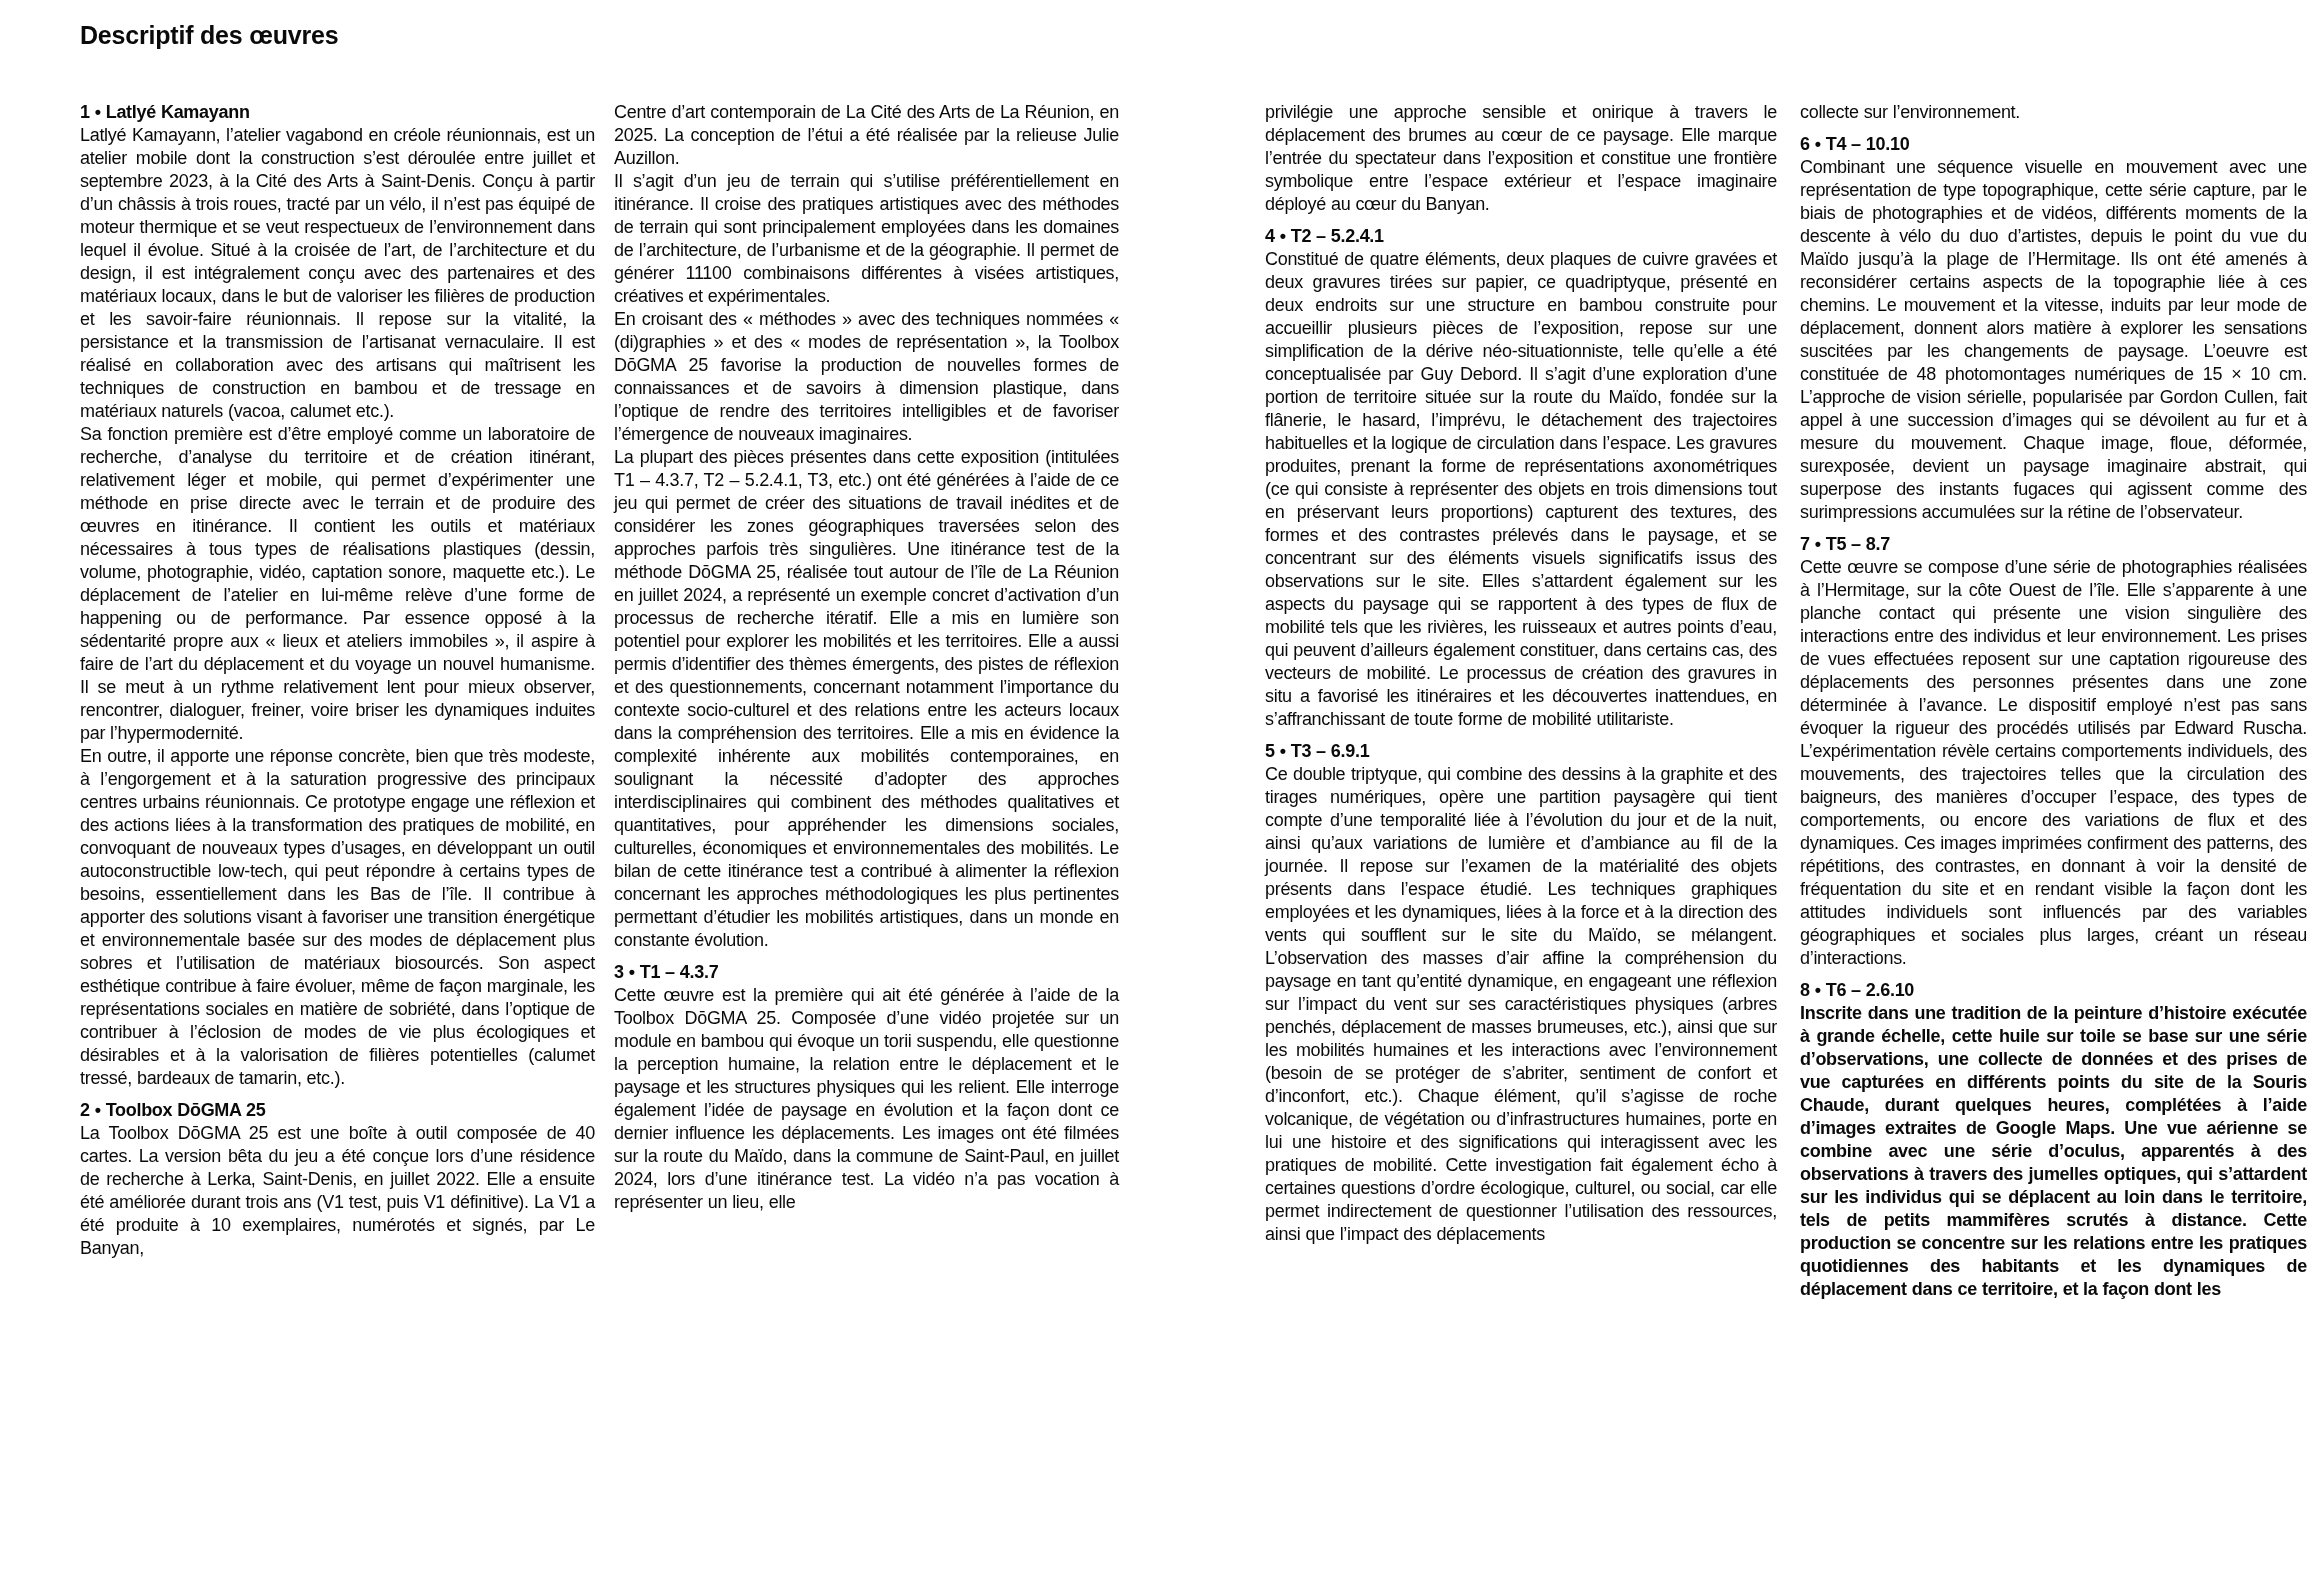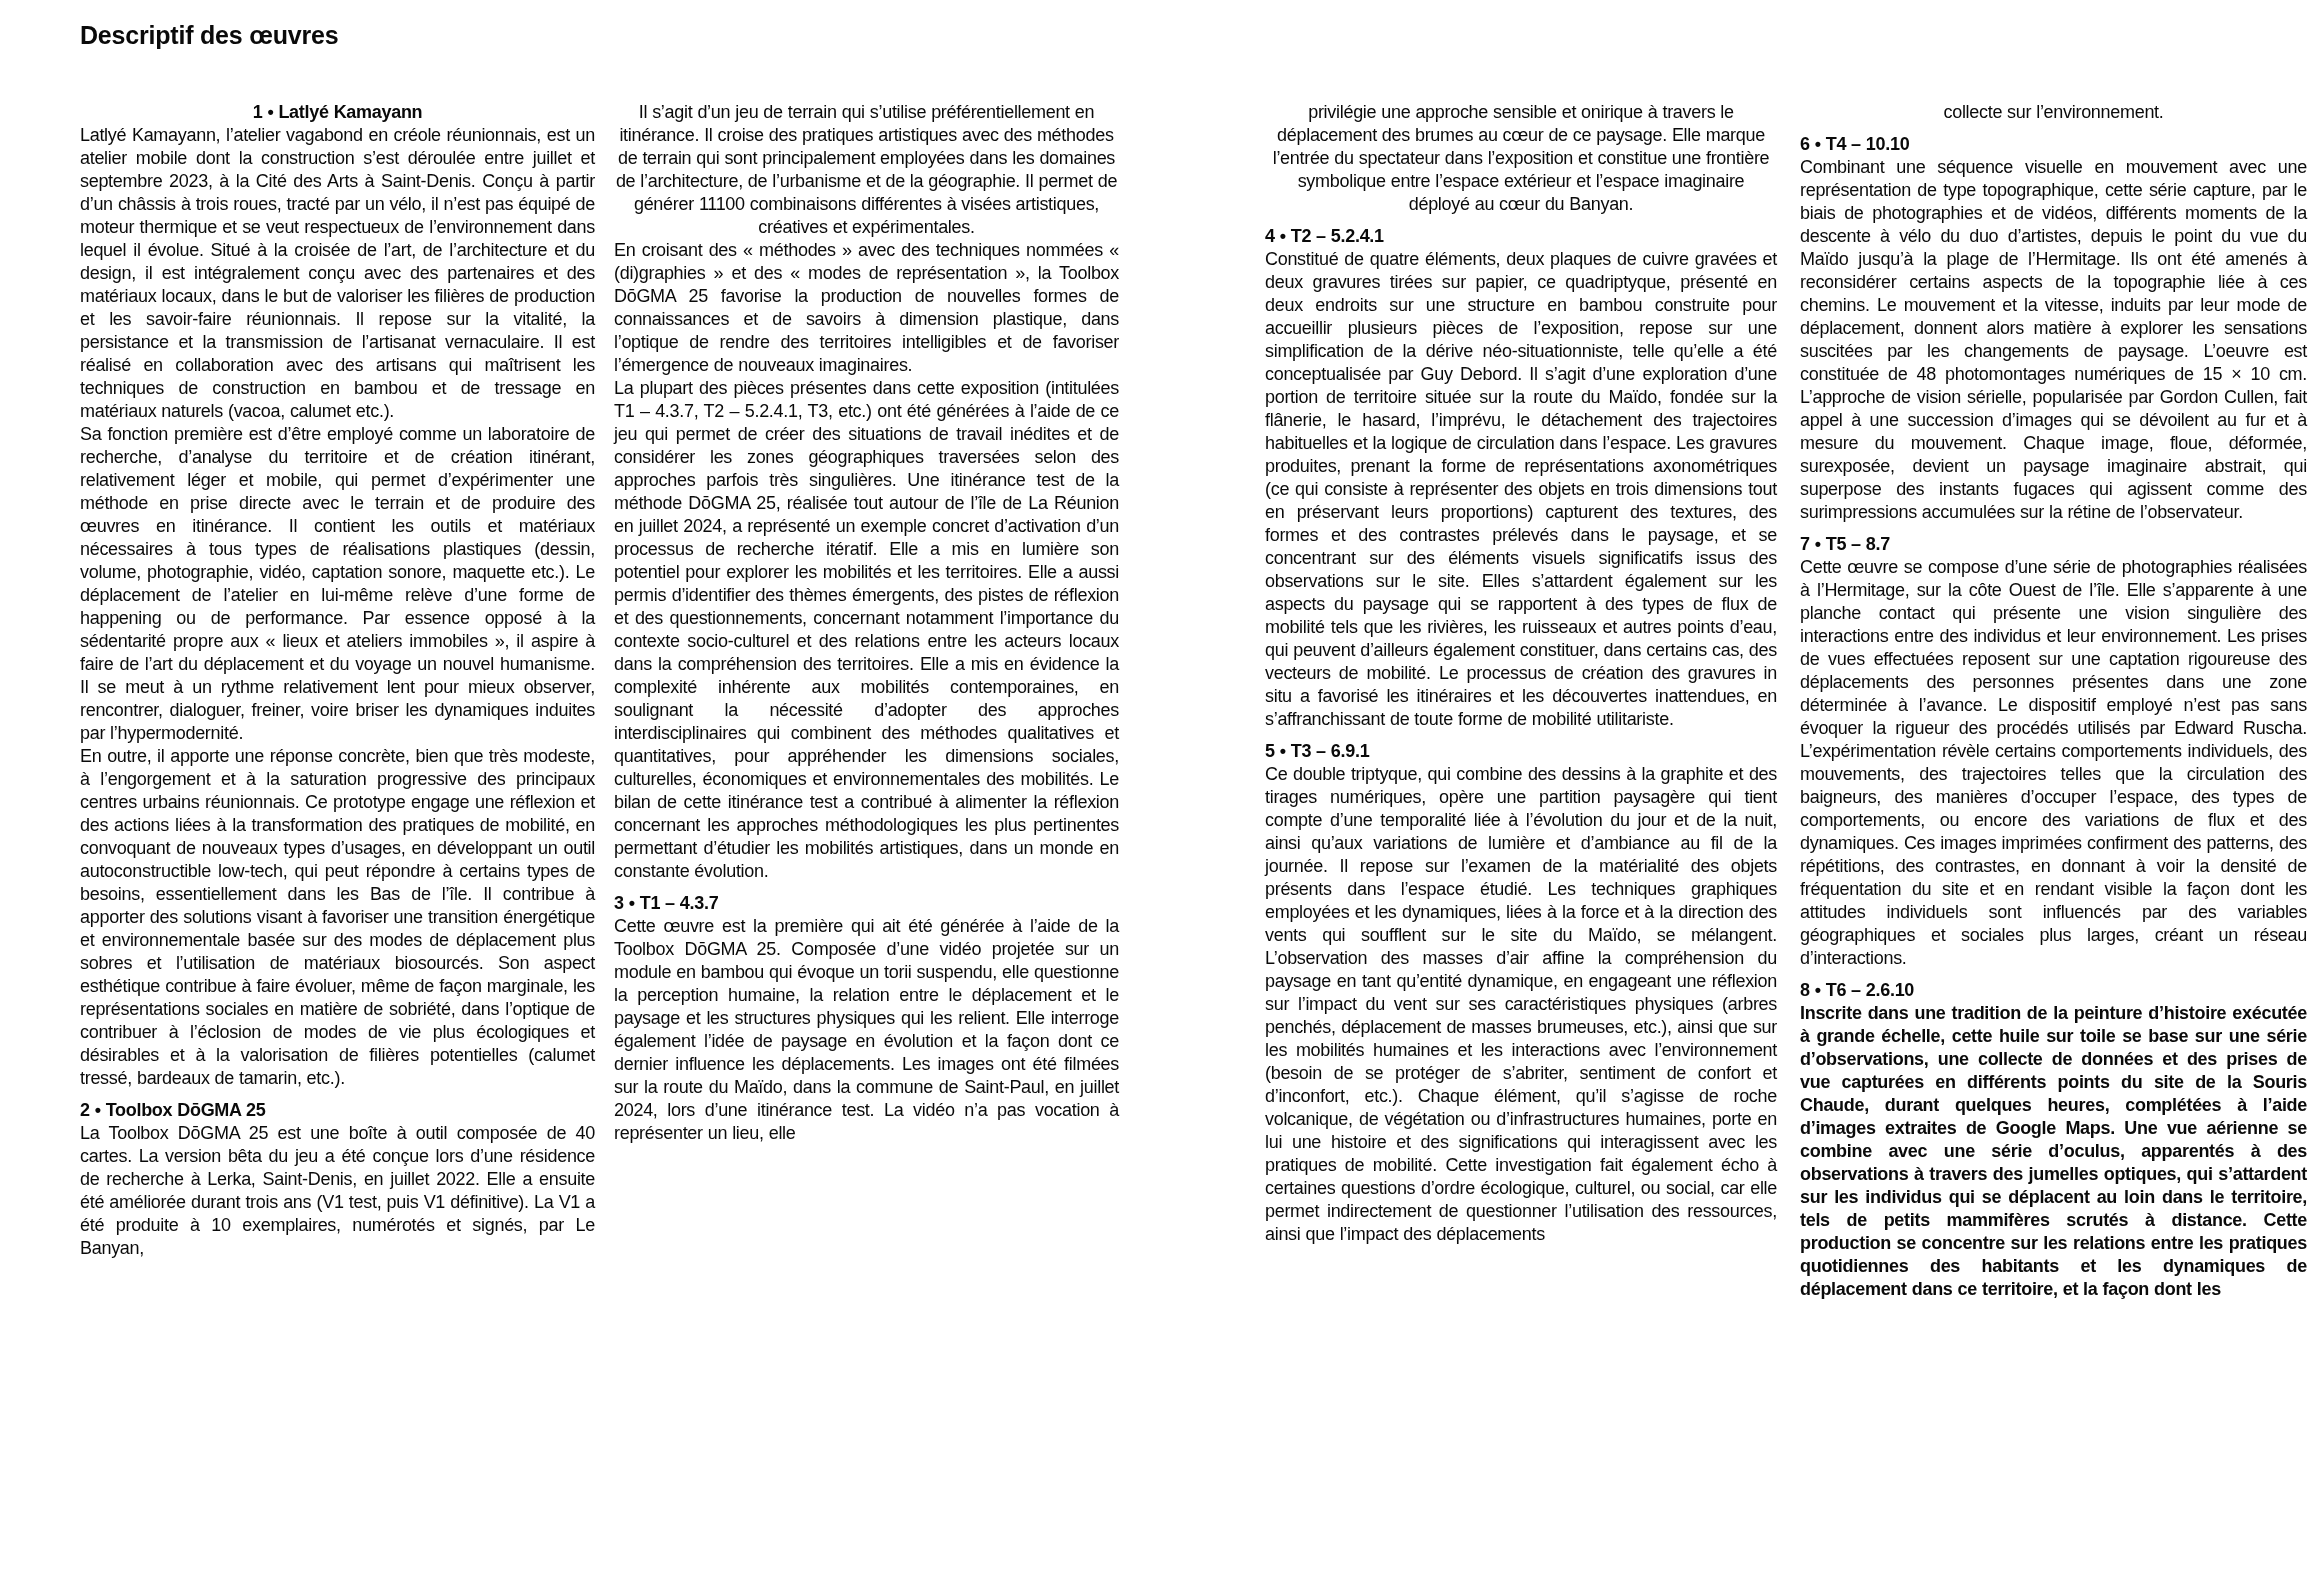--- a/index.html
+++ b/index.html
@@ -42,21 +42,21 @@
   }
   .col p {
     text-align: justify;
     text-justify: inter-word;
   }
   .col h2 {
     font-weight: 700;
     text-align: left;
     margin-top: 9px;
   }
-  .col > :first-child { margin-top: 0; text-align: center; }
+  .col > :first-child { margin-top: 0; }
 
   
   .alt {
     letter-spacing: 1.1px;
     word-spacing: 1px;
     font-size: 18px;
     font-weight: bold;
   }
 </style>
 </head>
@@ -66,20 +66,21 @@
 
 <div class="col col-1">
     <h2>1 • Latlyé Kamayann</h2>
     <p>Latlyé Kamayann, l’atelier vagabond en créole réunionnais, est un atelier mobile dont la construction s’est déroulée entre juillet et septembre 2023, à la Cité des Arts à Saint-Denis. Conçu à partir d’un châssis à trois roues, tracté par un vélo, il n’est pas équipé de moteur thermique et se veut respectueux de l’environnement dans lequel il évolue. Situé à la croisée de l’art, de l’architecture et du design, il est intégralement conçu avec des partenaires et des matériaux locaux, dans le but de valoriser les filières de production et les savoir-faire réunionnais. Il repose sur la vitalité, la persistance et la transmission de l’artisanat vernaculaire. Il est réalisé en collaboration avec des artisans qui maîtrisent les techniques de construction en bambou et de tressage en matériaux naturels (vacoa, calumet etc.).</p>
     <p>Sa fonction première est d’être employé comme un laboratoire de recherche, d’analyse du territoire et de création itinérant, relativement léger et mobile, qui permet d’expérimenter une méthode en prise directe avec le terrain et de produire des œuvres en itinérance. Il contient les outils et matériaux nécessaires à tous types de réalisations plastiques (dessin, volume, photographie, vidéo, captation sonore, maquette etc.). Le déplacement de l’atelier en lui-même relève d’une forme de happening ou de performance. Par essence opposé à la sédentarité propre aux « lieux et ateliers immobiles », il aspire à faire de l’art du déplacement et du voyage un nouvel humanisme. Il se meut à un rythme relativement lent pour mieux observer, rencontrer, dialoguer, freiner, voire briser les dynamiques induites par l’hypermodernité.</p>
     <p>En outre, il apporte une réponse concrète, bien que très modeste, à l’engorgement et à la saturation progressive des principaux centres urbains réunionnais. Ce prototype engage une réflexion et des actions liées à la transformation des pratiques de mobilité, en convoquant de nouveaux types d’usages, en développant un outil autoconstructible low-tech, qui peut répondre à certains types de besoins, essentiellement dans les Bas de l’île. Il contribue à apporter des solutions visant à favoriser une transition énergétique et environnementale basée sur des modes de déplacement plus sobres et l’utilisation de matériaux biosourcés. Son aspect esthétique contribue à faire évoluer, même de façon marginale, les représentations sociales en matière de sobriété, dans l’optique de contribuer à l’éclosion de modes de vie plus écologiques et désirables et à la valorisation de filières potentielles (calumet tressé, bardeaux de tamarin, etc.).</p>
     <h2>2 • Toolbox DōGMA 25</h2>
     <p>La Toolbox DōGMA 25 est une boîte à outil composée de 40 cartes. La version bêta du jeu a été conçue lors d’une résidence de recherche à Lerka, Saint-Denis, en juillet 2022. Elle a ensuite été améliorée durant trois ans (V1 test, puis V1 définitive). La V1 a été produite à 10 exemplaires, numérotés et signés, par Le Banyan,</p>
   </div>
 <div class="col col-2">
+    <p>Centre d’art contemporain de La Cité des Arts de La Réunion, en 2025. La conception de l’étui a été réalisée par la relieuse Julie Auzillon.</p>
     <p>Il s’agit d’un jeu de terrain qui s’utilise préférentiellement en itinérance. Il croise des pratiques artistiques avec des méthodes de terrain qui sont principalement employées dans les domaines de l’architecture, de l’urbanisme et de la géographie. Il permet de générer 11100 combinaisons différentes à visées artistiques, créatives et expérimentales.</p>
     <p>En croisant des « méthodes » avec des techniques nommées « (di)graphies » et des « modes de représentation », la Toolbox DōGMA 25 favorise la production de nouvelles formes de connaissances et de savoirs à dimension plastique, dans l’optique de rendre des territoires intelligibles et de favoriser l’émergence de nouveaux imaginaires.</p>
     <p>La plupart des pièces présentes dans cette exposition (intitulées T1 – 4.3.7, T2 – 5.2.4.1, T3, etc.) ont été générées à l’aide de ce jeu qui permet de créer des situations de travail inédites et de considérer les zones géographiques traversées selon des approches parfois très singulières. Une itinérance test de la méthode DōGMA 25, réalisée tout autour de l’île de La Réunion en juillet 2024, a représenté un exemple concret d’activation d’un processus de recherche itératif. Elle a mis en lumière son potentiel pour explorer les mobilités et les territoires. Elle a aussi permis d’identifier des thèmes émergents, des pistes de réflexion et des questionnements, concernant notamment l’importance du contexte socio-culturel et des relations entre les acteurs locaux dans la compréhension des territoires. Elle a mis en évidence la complexité inhérente aux mobilités contemporaines, en soulignant la nécessité d’adopter des approches interdisciplinaires qui combinent des méthodes qualitatives et quantitatives, pour appréhender les dimensions sociales, culturelles, économiques et environnementales des mobilités. Le bilan de cette itinérance test a contribué à alimenter la réflexion concernant les approches méthodologiques les plus pertinentes permettant d’étudier les mobilités artistiques, dans un monde en constante évolution.</p>
     <h2>3 • T1 – 4.3.7</h2>
     <p>Cette œuvre est la première qui ait été générée à l’aide de la Toolbox DōGMA 25. Composée d’une vidéo projetée sur un module en bambou qui évoque un torii suspendu, elle questionne la perception humaine, la relation entre le déplacement et le paysage et les structures physiques qui les relient. Elle interroge également l’idée de paysage en évolution et la façon dont ce dernier influence les déplacements. Les images ont été filmées sur la route du Maïdo, dans la commune de Saint-Paul, en juillet 2024, lors d’une itinérance test. La vidéo n’a pas vocation à représenter un lieu, elle</p>
   </div>
 <div class="col col-3">
     <p>privilégie une approche sensible et onirique à travers le déplacement des brumes au cœur de ce paysage. Elle marque l’entrée du spectateur dans l’exposition et constitue une frontière symbolique entre l’espace extérieur et l’espace imaginaire déployé au cœur du Banyan.</p>
     <h2>4 • T2 – 5.2.4.1</h2>
     <p>Constitué de quatre éléments, deux plaques de cuivre gravées et deux gravures tirées sur papier, ce quadriptyque, présenté en deux endroits sur une structure en bambou construite pour accueillir plusieurs pièces de l’exposition, repose sur une simplification de la dérive néo-situationniste, telle qu’elle a été conceptualisée par Guy Debord. Il s’agit d’une exploration d’une portion de territoire située sur la route du Maïdo, fondée sur la flânerie, le hasard, l’imprévu, le détachement des trajectoires habituelles et la logique de circulation dans l’espace. Les gravures produites, prenant la forme de représentations axonométriques (ce qui consiste à représenter des objets en trois dimensions tout en préservant leurs proportions) capturent des textures, des formes et des contrastes prélevés dans le paysage, et se concentrant sur des éléments visuels significatifs issus des observations sur le site. Elles s’attardent également sur les aspects du paysage qui se rapportent à des types de flux de mobilité tels que les rivières, les ruisseaux et autres points d’eau, qui peuvent d’ailleurs également constituer, dans certains cas, des vecteurs de mobilité. Le processus de création des gravures in situ a favorisé les itinéraires et les découvertes inattendues, en s’affranchissant de toute forme de mobilité utilitariste.</p>

